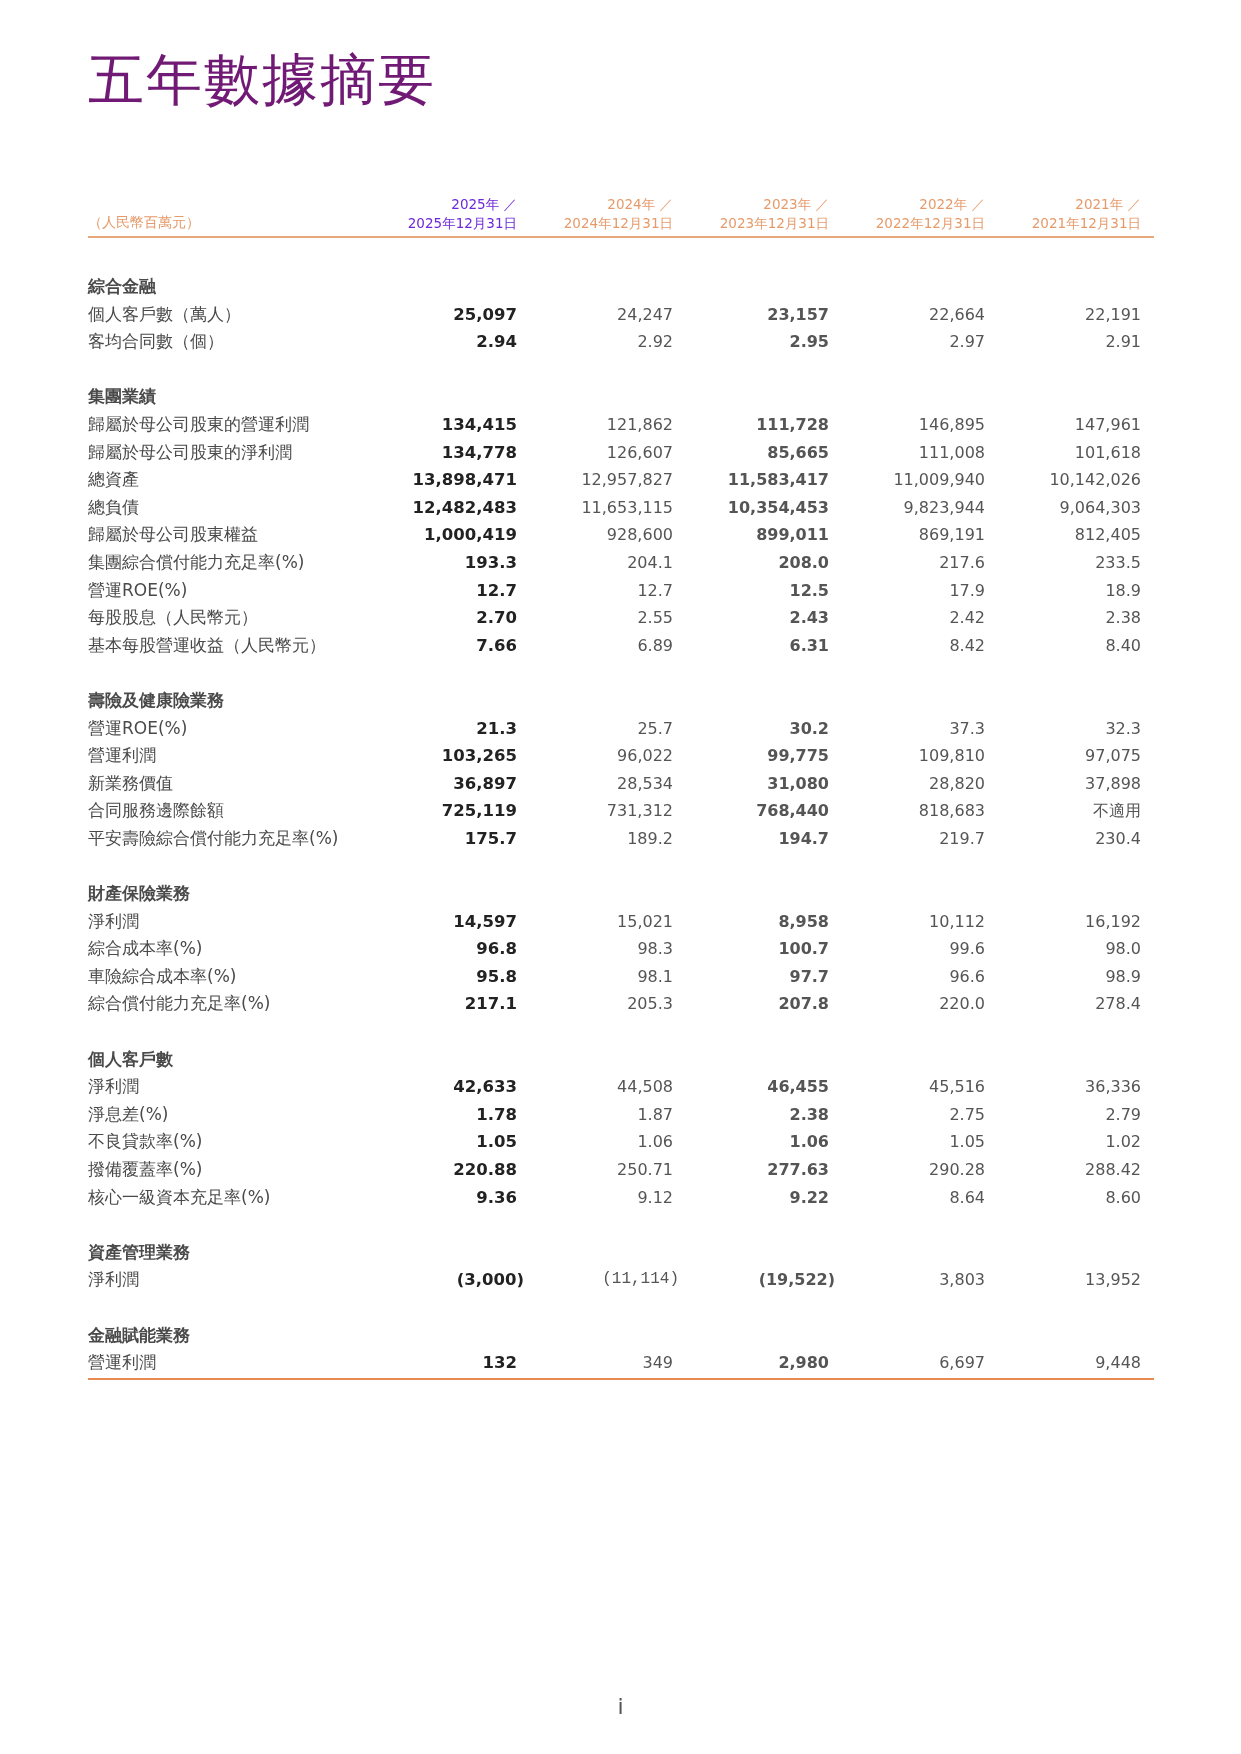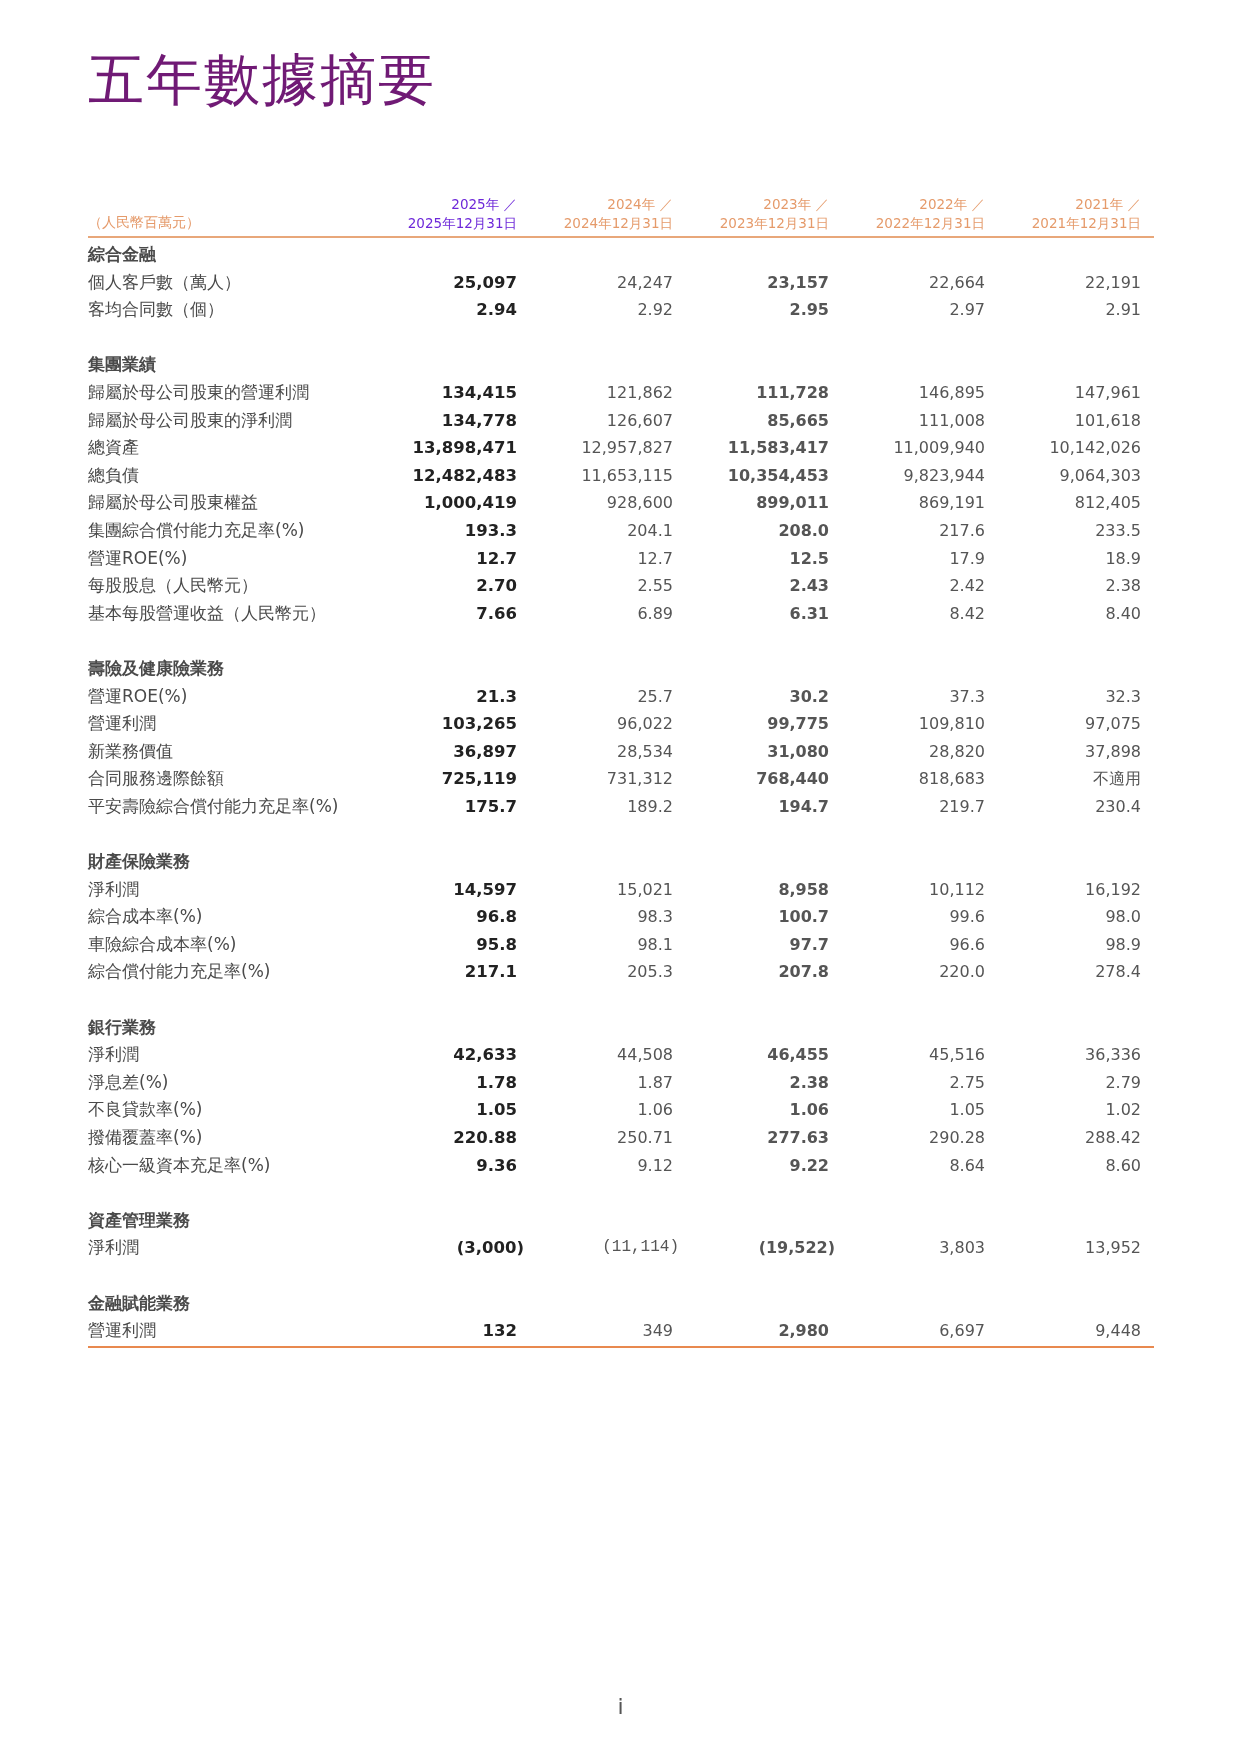--- a/index.html
+++ b/index.html
@@ -75,21 +75,21 @@
     <div class="col" style="right: calc(1066px - 897px);">
       <span>2022年 ／</span>
       <span>2022年12月31日</span>
     </div>
     <div class="col" style="right: calc(1066px - 1053px);">
       <span>2021年 ／</span>
       <span>2021年12月31日</span>
     </div>
   </div>
 
-  <div id="table-body" style="padding-top:3px;">
+  <div id="table-body" style="padding-top:3px;margin-top:32px;">
       <div class="row">
         <span class="label section-title">綜合金融</span>
       </div>
       <div class="row">
         <span class="label">個人客戶數（萬人）</span>
         <span class="val c0 cur">25,097</span>
         <span class="val c1">24,247</span>
         <span class="val c2">23,157</span>
         <span class="val c3">22,664</span>
         <span class="val c4">22,191</span>
@@ -253,21 +253,21 @@
       <div class="row">
         <span class="label">綜合償付能力充足率(%)</span>
         <span class="val c0 cur">217.1</span>
         <span class="val c1">205.3</span>
         <span class="val c2">207.8</span>
         <span class="val c3">220.0</span>
         <span class="val c4">278.4</span>
       </div>
       <div class="spacer"></div>
       <div class="row">
-        <span class="label section-title">銀行業務</span>
+        <span class="label section-title">個人客戶數</span>
       </div>
       <div class="row">
         <span class="label">淨利潤</span>
         <span class="val c0 cur">42,633</span>
         <span class="val c1">44,508</span>
         <span class="val c2">46,455</span>
         <span class="val c3">45,516</span>
         <span class="val c4">36,336</span>
       </div>
       <div class="row">

